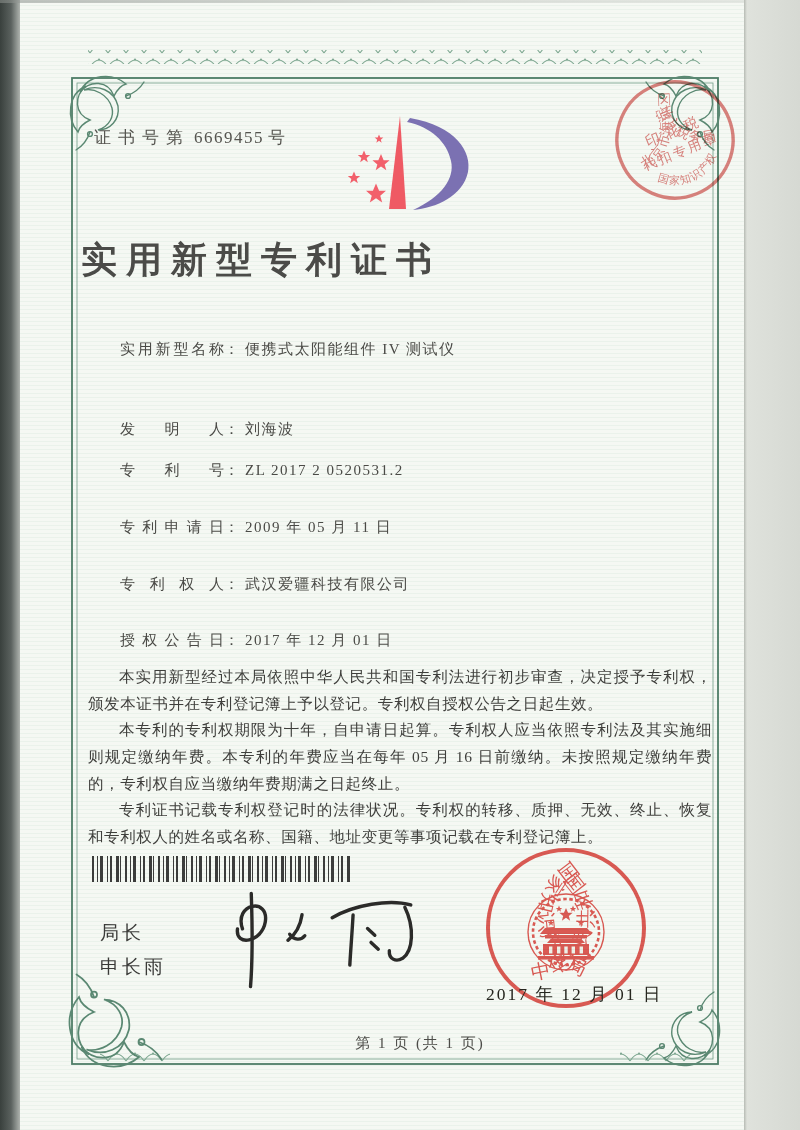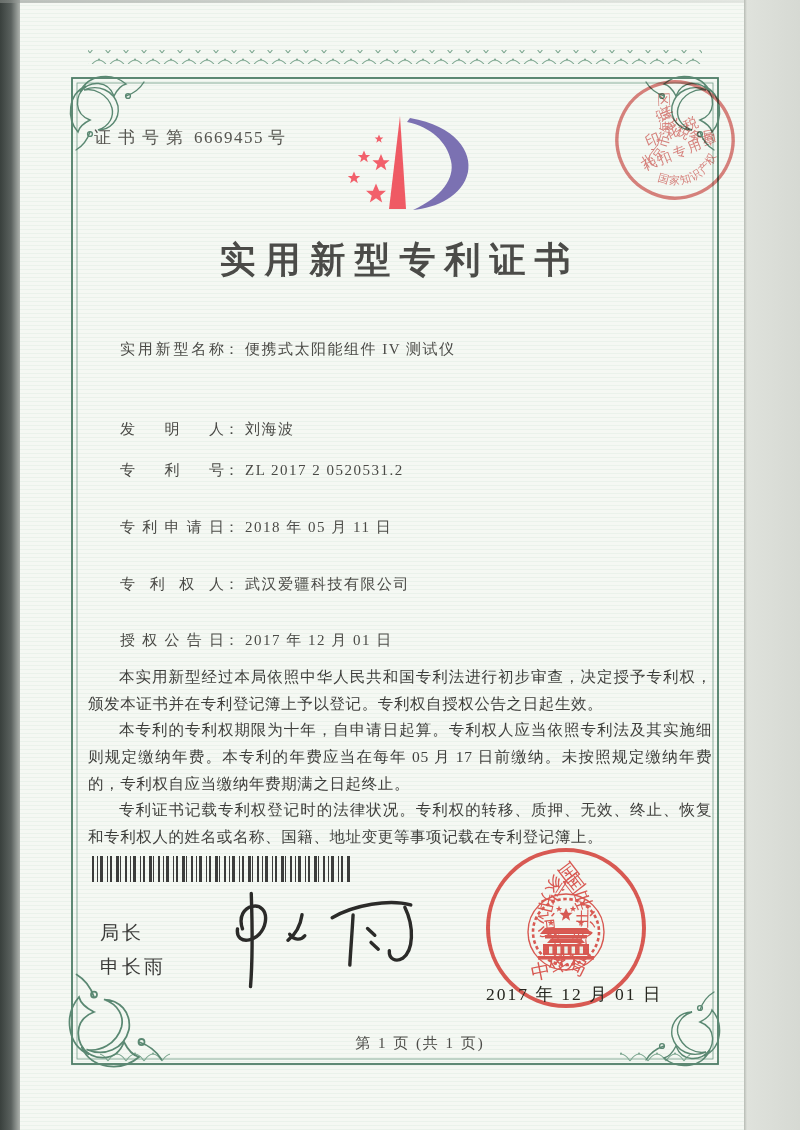--- a/index.html
+++ b/index.html
@@ -31,21 +31,21 @@
   .frame-layer,.content-layer{position:absolute;left:0;top:0;width:800px;height:1130px;}
   .cert-number{
     position:absolute;left:94px;top:126px;
     font-size:17px;color:#55544f;
   }
   .cert-number .zh{letter-spacing:7px;}
   .cert-number .digits{letter-spacing:1.5px;padding:0 4px;text-align:center;}
   .logo-wrap{position:absolute;left:318px;top:106px;width:164px;height:116px;}
   .cert-title{
     position:absolute;left:72px;top:236px;width:646px;
-    text-align:center;font-size:36px;font-weight:600;color:#4b4b48;
+    font-size:36px;font-weight:600;color:#4b4b48;
     letter-spacing:9px;text-indent:9px;
   }
   .fields{position:absolute;left:94px;top:0;width:560px;}
   .field-row{position:absolute;white-space:nowrap;font-size:15px;color:#4a4a46;margin-left:26px;}
   .field-row .lbl{
     display:inline-block;width:104px;
     text-align:justify;text-align-last:justify;
     letter-spacing:0;vertical-align:bottom;
   }
   .field-row .colon{padding-right:6px;}
@@ -151,33 +151,33 @@
     <div class="field-row" style="top:340px">
       <span class="lbl">实用新型名称</span><span class="colon">：</span><span class="val">便携式太阳能组件 IV 测试仪</span>
     </div>
     <div class="field-row" style="top:420px">
       <span class="lbl">发明人</span><span class="colon">：</span><span class="val">刘海波</span>
     </div>
     <div class="field-row" style="top:461px">
       <span class="lbl">专利号</span><span class="colon">：</span><span class="val">ZL 2017 2 0520531.2</span>
     </div>
     <div class="field-row" style="top:518px">
-      <span class="lbl">专利申请日</span><span class="colon">：</span><span class="val">2018 年 05 月 11 日</span>
+      <span class="lbl">专利申请日</span><span class="colon">：</span><span class="val">2009 年 05 月 11 日</span>
     </div>
     <div class="field-row" style="top:575px">
       <span class="lbl">专利权人</span><span class="colon">：</span><span class="val">武汉爱疆科技有限公司</span>
     </div>
     <div class="field-row" style="top:631px">
       <span class="lbl">授权公告日</span><span class="colon">：</span><span class="val">2017 年 12 月 01 日</span>
     </div>
   </div>
 
   <div class="paragraphs">
     <p>本实用新型经过本局依照中华人民共和国专利法进行初步审查，决定授予专利权，颁发本证书并在专利登记簿上予以登记。专利权自授权公告之日起生效。</p>
-    <p>本专利的专利权期限为十年，自申请日起算。专利权人应当依照专利法及其实施细则规定缴纳年费。本专利的年费应当在每年 05 月 17 日前缴纳。未按照规定缴纳年费的，专利权自应当缴纳年费期满之日起终止。</p>
+    <p>本专利的专利权期限为十年，自申请日起算。专利权人应当依照专利法及其实施细则规定缴纳年费。本专利的年费应当在每年 05 月 16 日前缴纳。未按照规定缴纳年费的，专利权自应当缴纳年费期满之日起终止。</p>
     <p>专利证书记载专利权登记时的法律状况。专利权的转移、质押、无效、终止、恢复和专利权人的姓名或名称、国籍、地址变更等事项记载在专利登记簿上。</p>
   </div>
 
   <div class="barcode"></div>
 
   <div class="director">
     <div>局长</div>
     <div>申长雨</div>
   </div>
 

